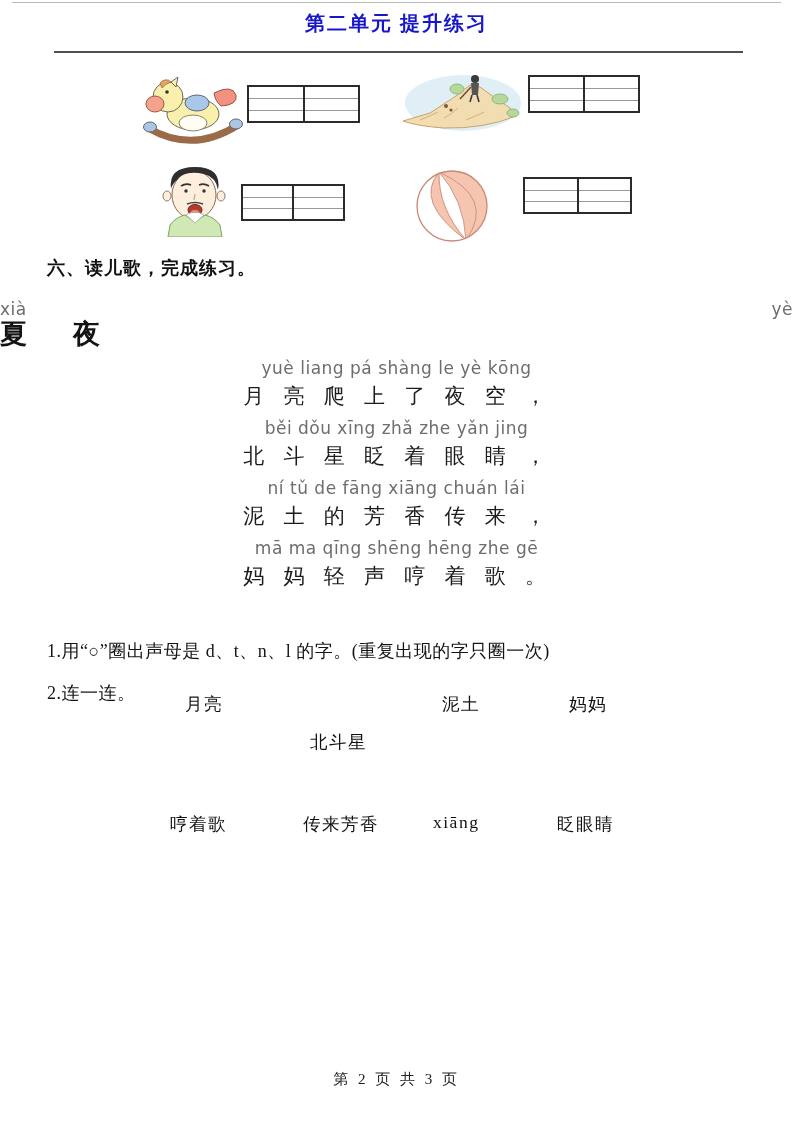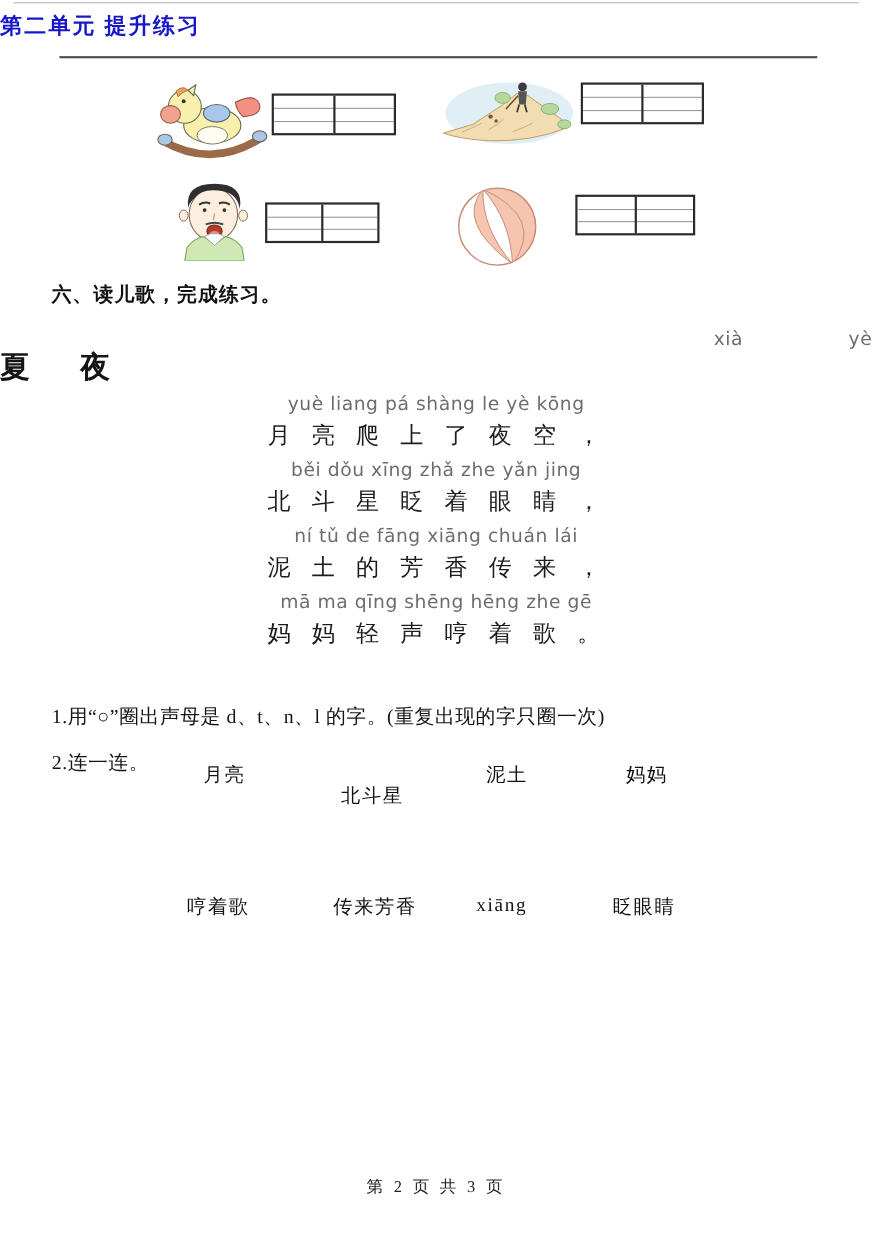--- a/index.html
+++ b/index.html
@@ -8,21 +8,21 @@
     width:793px;height:1122px;
     margin:0 auto;
     background:#ffffff;
     font-family:"Liberation Serif", serif;
     color:#1a1a1a;
     overflow:hidden;
   }
   .abs{position:absolute;}
   .top-edge-rule{top:2px;left:12px;right:12px;height:1px;background:#b8b8b8;}
   .page-title{
-    top:10px;left:0;right:0;text-align:left;
+    top:10px;left:0;right:0;text-align:center;
     font-size:20px;font-weight:bold;color:#1717c9;
     letter-spacing:2px;
     font-family:"Liberation Serif", serif;
   }
   .header-rule{top:51px;left:54px;right:50px;height:2px;background:#4f4f4f;}
 
   
   .pgrid{position:absolute;border:2px solid #2b2b2b;background:#fff;box-sizing:border-box;}
   .pg-h{position:absolute;left:0;right:0;height:1px;background:#999;}
   .pg-v{position:absolute;top:0;bottom:0;left:50%;width:2px;margin-left:-1px;background:#2b2b2b;}
@@ -34,21 +34,21 @@
   }
   .pinyin{
     left:0;right:0;text-align:center;
     font-family:"DejaVu Sans", sans-serif;
     font-size:17px;color:#6d6d6d;letter-spacing:0.5px;
   }
   .hanzi-line{
     left:0;right:0;text-align:center;
     font-size:21px;color:#1c1c1c;letter-spacing:4px;word-spacing:6px;
   }
-  .poem-title-pinyin{top:299px;display:flex;justify-content:flex-end;gap:96px;}
+  .poem-title-pinyin{top:299px;display:flex;justify-content:space-between;gap:96px;}
   .poem-title-hanzi{top:316px;display:flex;justify-content:center;gap:46px;
     font-size:27px;font-weight:600;color:#141414;}
   .question{
     left:47px;font-size:18px;color:#141414;letter-spacing:0.5px;margin-top:32px;
   }
   .match-word{
     position:absolute;font-size:17.5px;color:#111;letter-spacing:1.5px;font-weight:500;
   }
   .footer{
     top:1070px;left:0;right:0;text-align:center;
@@ -181,21 +181,21 @@
   <div class="abs pinyin" style="top:478px;">ní tǔ de fāng xiāng chuán lái</div>
   <div class="abs hanzi-line" style="top:502px;">泥 土 的 芳 香 传 来 ，</div>
 
   <div class="abs pinyin" style="top:538px;">mā ma qīng shēng hēng zhe gē</div>
   <div class="abs hanzi-line" style="top:562px;">妈 妈 轻 声 哼 着 歌 。</div>
 
   <div class="abs question" style="top:607px;">1.用“○”圈出声母是 d、t、n、l 的字。(重复出现的字只圈一次)</div>
   <div class="abs question" style="top:649px;">2.连一连。</div>
 
   <span class="match-word" style="left:185px;top:692px;">月亮</span>
-  <span class="match-word" style="left:310px;top:711px;text-align:center;">北斗星</span>
+  <span class="match-word" style="left:310px;top:730px;text-align:center;">北斗星</span>
   <span class="match-word" style="left:442px;top:692px;">泥土</span>
   <span class="match-word" style="left:569px;top:692px;">妈妈</span>
 
   <span class="match-word" style="left:170px;top:812px;">哼着歌</span>
   <span class="match-word" style="left:303px;top:812px;">传来芳香</span>
   <span class="match-word" style="left:433px;top:812px;">xiāng</span>
   <span class="match-word" style="left:557px;top:812px;">眨眼睛</span>
 
   <div class="abs footer">第 2 页 共 3 页</div>
 

